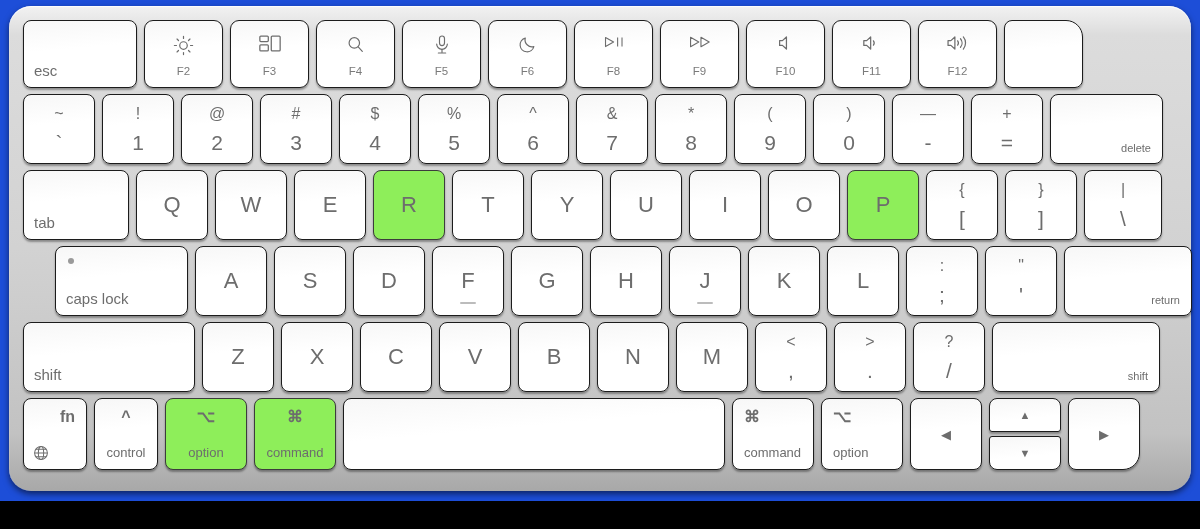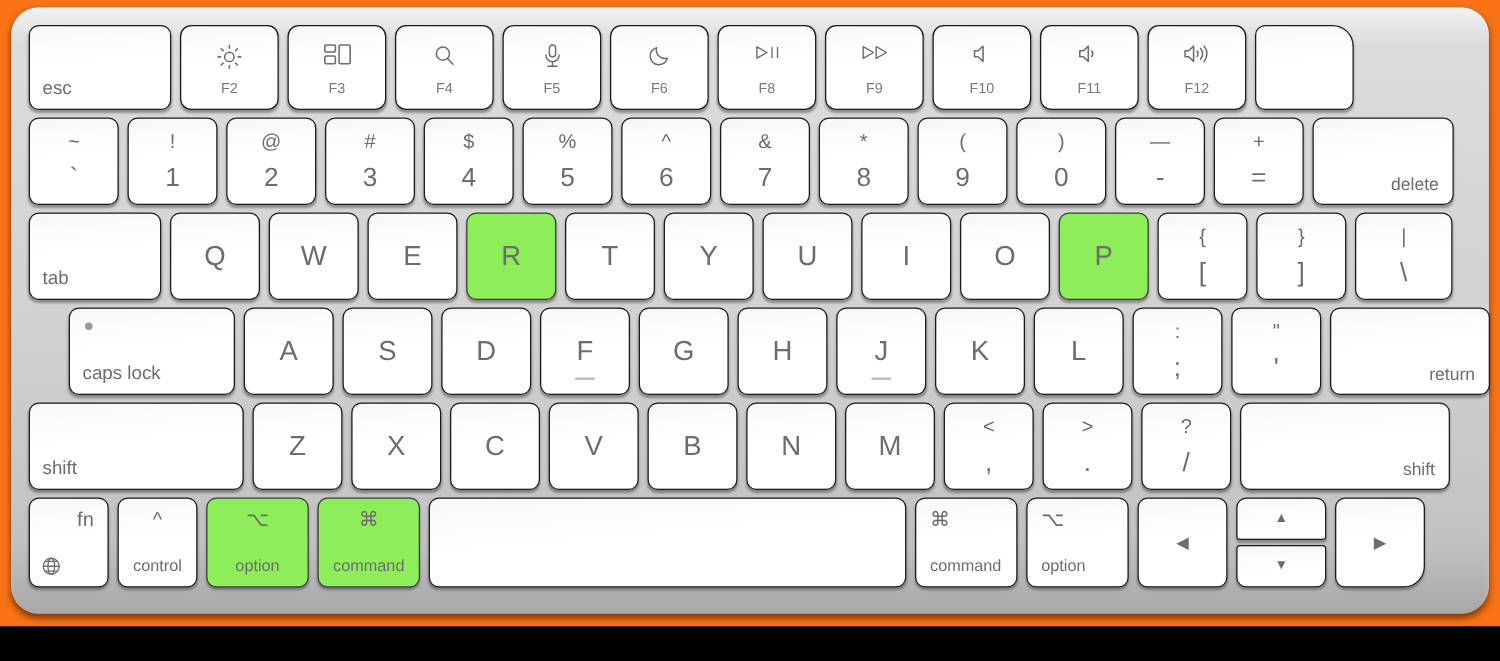--- a/index.html
+++ b/index.html
@@ -11,21 +11,21 @@
     width: 1200px;
     height: 529px;
     overflow: hidden;
     font-family: "Liberation Sans", sans-serif;
   }
 
   #keyboard-root {
     position: relative;
     width: 1200px;
     height: 501px;
-    background: #f97316;
+    background: #1d4ed8;
   }
 
   
   .kb-body {
     position: absolute;
     left: 9px;
     top: 6px;
     width: 1182px;
     height: 485px;
     border-radius: 22px;
@@ -90,21 +90,21 @@
     position: absolute;
     left: 10px;
     bottom: 9px;
     font-size: 15px;
     line-height: 1;
   }
   .lbl-br {
     position: absolute;
     right: 11px;
     bottom: 9px;
-    font-size: 14px;
+    font-size: 11px;
     line-height: 1;
     margin-left: 44px;
   }
   .lbl-fnum {
     position: absolute;
     left: 0; right: 0;
     bottom: 10px;
     text-align: center;
     font-size: 11.5px;
     line-height: 1;
@@ -137,20 +137,21 @@
     line-height: 1;
   }
   
   .lbl-sym {
     position: absolute;
     left: 0; right: 0;
     top: 10px;
     text-align: center;
     font-size: 16px;
     line-height: 1;
+    font-weight: bold;
   }
   .lbl-word {
     position: absolute;
     left: 0; right: 0;
     bottom: 10px;
     text-align: center;
     font-size: 13px;
     line-height: 1;
   }
   .lbl-sym.right-al { text-align: right; padding-right: 11px; }

